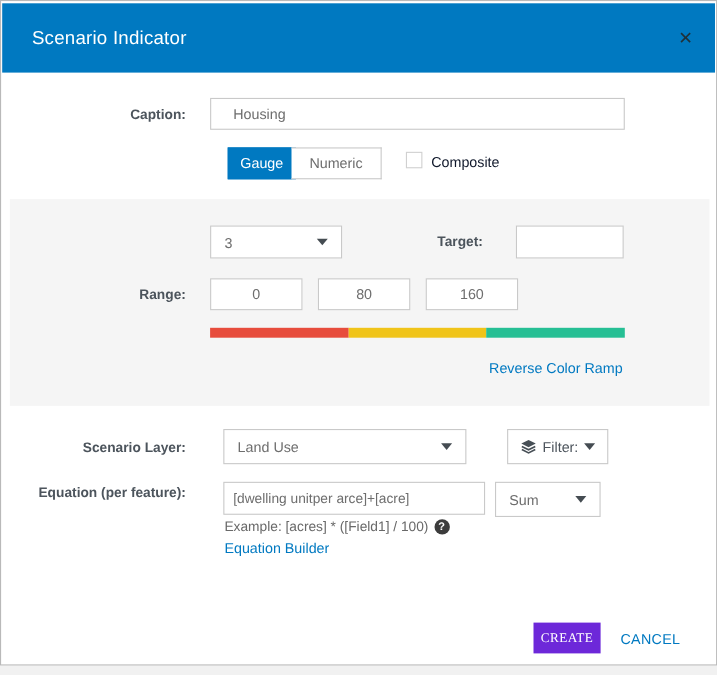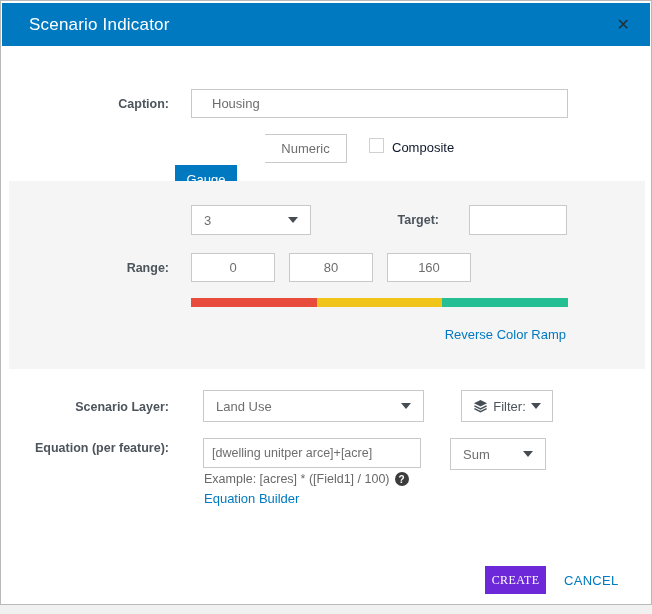--- a/index.html
+++ b/index.html
@@ -9,21 +9,21 @@
     background:#f1f1f1;
     position:relative;
   }
   .dialog {
     position:absolute; left:0; top:0;
     width:652px; height:605px;
     background:#ffffff;
     border:1px solid #b9b9b9;
   }
   .header {
-    position:absolute; left:1px; right:1px; top:2px; height:43px;
+    position:absolute; left:1px; right:1px; top:2px; height:63px;
     background:#0079c1;
     display:flex; align-items:center;
   }
   .header-title {
     color:#ffffff; font-size:17px; padding-left:27px; letter-spacing:.2px;
   }
   .close-btn {
     position:absolute; right:14px; top:0; height:100%;
     display:flex; align-items:center;
     color:#1f3038; font-size:16px; cursor:pointer; padding:0 6px;
@@ -105,21 +105,21 @@
 <div class="dialog">
 
   <div class="header">
     <div class="header-title">Scenario Indicator</div>
     <div class="close-btn">✕</div>
   </div>
 
   <div class="field-label" style="top:96px;">Caption:</div>
   <input class="txt" style="left: 190px; top: 88px; width: 377px; height: 29px;" value="Housing">
 
-  <div class="seg-btn seg-on" style="left:174px; width:62px;margin-top:31px;">Gauge</div>
+  <div class="seg-btn seg-on" style="left:206px; width:62px;">Gauge</div>
   <div class="seg-btn seg-off" style="left:264px; width:82px;">Numeric</div>
   <div class="checkbox"></div>
   <div class="checkbox-label">Composite</div>
 
   <div class="gray-panel"></div>
 
   <div class="dropdown" style="left:190px; top:204px; width:120px; height:30px;">
     <span class="dd-text">3</span>
     <span class="chevron"></span>
   </div>
@@ -148,21 +148,21 @@
     <svg viewBox="0 0 16 16" width="15" height="15">
       <path d="M8 1 L15 4.5 8 8 1 4.5 Z" fill="#474f56"></path>
       <path d="M1.5 7.3 L8 10.6 14.5 7.3" fill="none" stroke="#474f56" stroke-width="1.6"></path>
       <path d="M1.5 10.3 L8 13.6 14.5 10.3" fill="none" stroke="#474f56" stroke-width="1.6"></path>
     </svg>
     <span>Filter:</span>
     <span class="chevron"></span>
   </div>
 
   <div class="field-label" style="top:440px;">Equation (per feature):</div>
-  <input class="txt" style="left: 202px; top: 437px; width: 218px; height: 30px; font-size: 12.5px; padding: 0px 8px;" value="[dwelling unitper arce]+[acre]">
+  <input class="txt" style="left: 202px; top: 437px; width: 238px; height: 30px; font-size: 12.5px; padding: 0px 8px;" value="[dwelling unitper arce]+[acre]">
   <div class="dropdown" style="left:449px; top:437px; width:96px; height:32px;">
     <span class="dd-text">Sum</span>
     <span class="chevron"></span>
   </div>
   <div class="example-line">
     <span>Example: [acres] * ([Field1] / 100)</span>
     <span class="help-icon">?</span>
   </div>
   <a class="link builder-link">Equation Builder</a>
 

